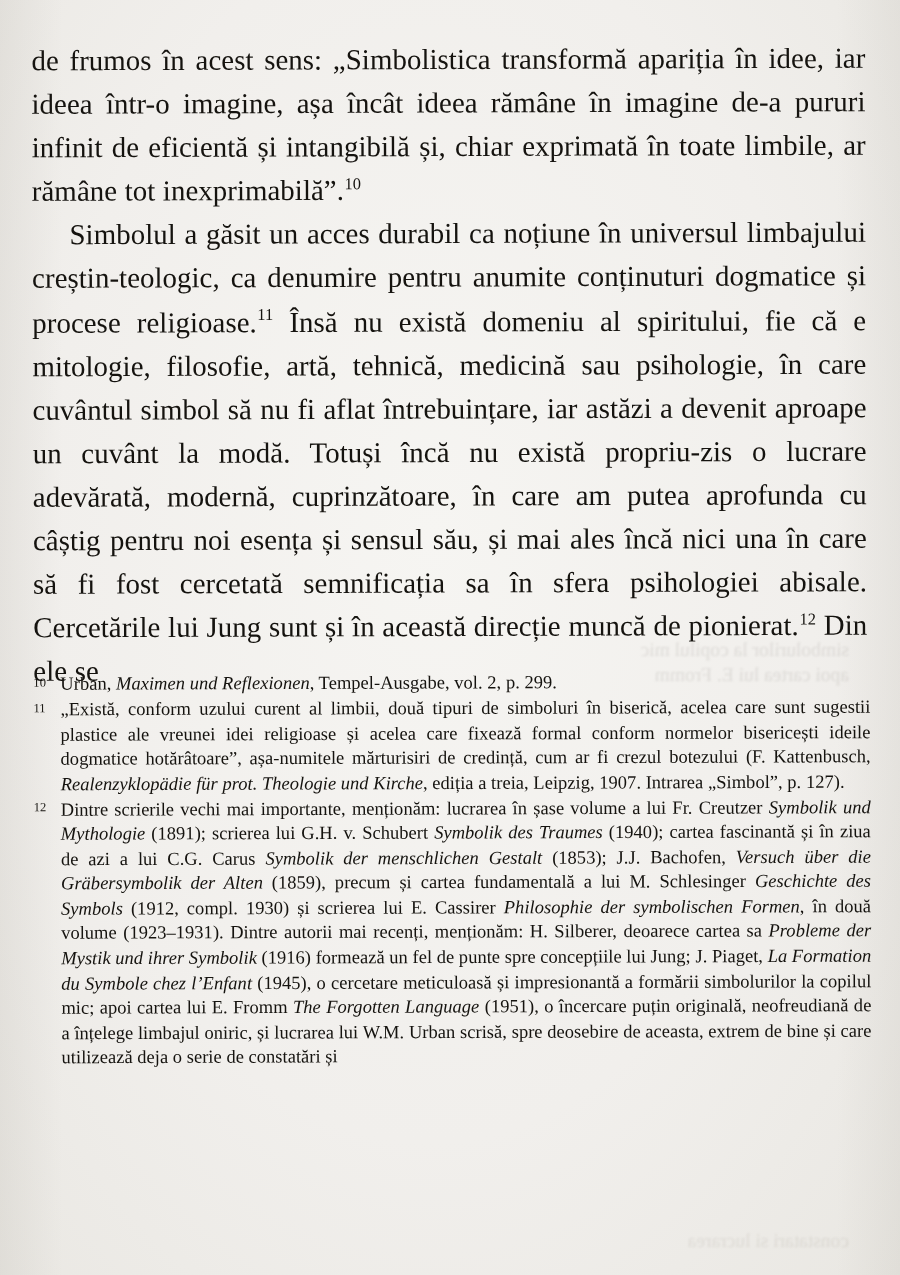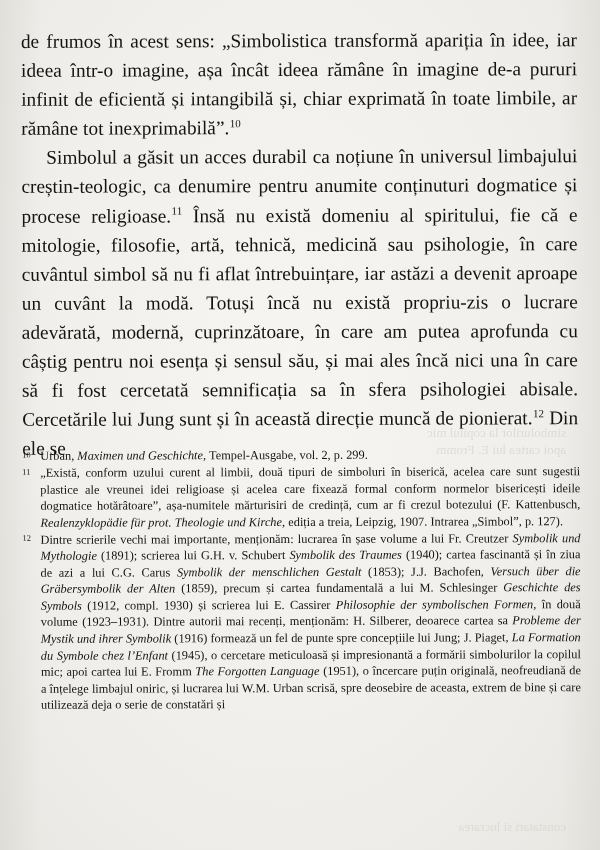--- a/index.html
+++ b/index.html
@@ -150,21 +150,21 @@
   <div class="skew-wrap">
 
     <div class="body-text">
       <p><span>de frumos în acest sens: „Simbolistica transformă apariția în idee, iar ideea într-o imagine, așa încât ideea rămâne în imagine de-a pururi infinit de eficientă și intangibilă și, chiar exprimată în toate limbile, ar rămâne tot inexprimabilă”.</span><sup class="ref">10</sup></p>
       <p class="indent"><span>Simbolul a găsit un acces durabil ca noțiune în universul limbajului creștin-teologic, ca denumire pentru anumite conținuturi dogmatice și procese religioase.</span><sup class="ref">11</sup><span> Însă nu există domeniu al spiritului, fie că e mitologie, filosofie, artă, tehnică, medicină sau psihologie, în care cuvântul simbol să nu fi aflat întrebuințare, iar astăzi a devenit aproape un cuvânt la modă. Totuși încă nu există propriu-zis o lucrare adevărată, modernă, cuprinzătoare, în care am putea aprofunda cu câștig pentru noi esența și sensul său, și mai ales încă nici una în care să fi fost cercetată semnificația sa în sfera psihologiei abisale. Cercetările lui Jung sunt și în această direcție muncă de pionierat.</span><sup class="ref">12</sup><span> Din ele se</span></p>
     </div>
 
     <div class="footnotes">
       <div class="fn">
         <span class="marker">10</span>
-        <span class="fn-body"><span>Urban, </span><i>Maximen und Geschichte</i><span>, Tempel-Ausgabe, vol. 2, p. 299.</span></span>
+        <span class="fn-body"><span>Urban, </span><i>Maximen und Reflexionen</i><span>, Tempel-Ausgabe, vol. 2, p. 299.</span></span>
       </div>
       <div class="fn">
         <span class="marker">11</span>
         <span class="fn-body"><span>„Există, conform uzului curent al limbii, două tipuri de simboluri în biserică, acelea care sunt sugestii plastice ale vreunei idei religioase și acelea care fixează formal conform normelor bisericești ideile dogmatice hotărâtoare”, așa-numitele mărturisiri de credință, cum ar fi crezul botezului (F. Kattenbusch, </span><i>Realenzyklopädie für prot. Theologie und Kirche</i><span>, ediția a treia, Leipzig, 1907. Intrarea „Simbol”, p. 127).</span></span>
       </div>
       <div class="fn">
         <span class="marker">12</span>
         <span class="fn-body"><span>Dintre scrierile vechi mai importante, menționăm: lucrarea în șase volume a lui Fr. Creutzer </span><i>Symbolik und Mythologie</i><span> (1891); scrierea lui G.H. v. Schubert </span><i>Symbolik des Traumes</i><span> (1940); cartea fascinantă și în ziua de azi a lui C.G. Carus </span><i>Symbolik der menschlichen Gestalt</i><span> (1853); J.J. Bachofen, </span><i>Versuch über die Gräbersymbolik der Alten</i><span> (1859), precum și cartea fundamentală a lui M. Schlesinger </span><i>Geschichte des Symbols</i><span> (1912, compl. 1930) și scrierea lui E. Cassirer </span><i>Philosophie der symbolischen Formen</i><span>, în două volume (1923–1931). Dintre autorii mai recenți, menționăm: H. Silberer, deoarece cartea sa </span><i>Probleme der Mystik und ihrer Symbolik</i><span> (1916) formează un fel de punte spre concepțiile lui Jung; J. Piaget, </span><i>La Formation du Symbole chez l’Enfant</i><span> (1945), o cercetare meticuloasă și impresionantă a formării simbolurilor la copilul mic; apoi cartea lui E. Fromm </span><i>The Forgotten Language</i><span> (1951), o încercare puțin originală, neofreudiană de a înțelege limbajul oniric, și lucrarea lui W.M. Urban scrisă, spre deosebire de aceasta, extrem de bine și care utilizează deja o serie de constatări și</span></span>
       </div>
     </div>

